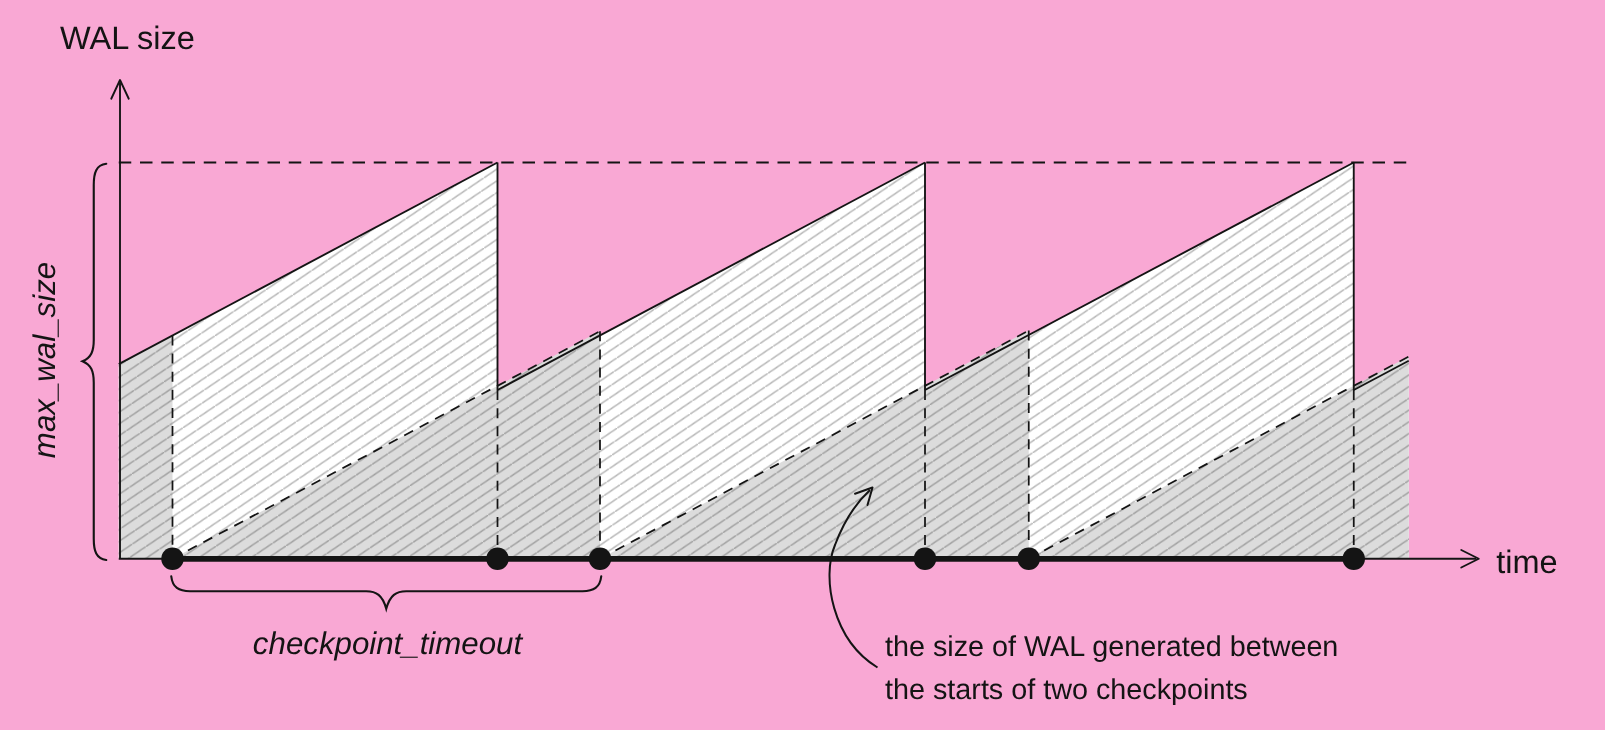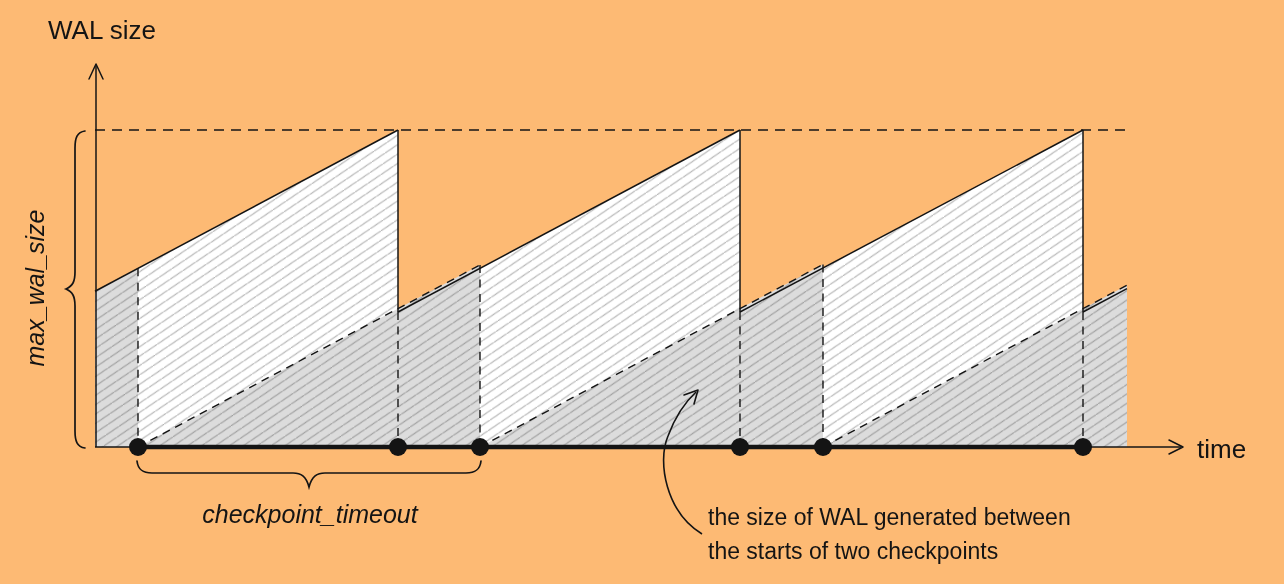--- a/index.html
+++ b/index.html
@@ -1,17 +1,17 @@
 <!DOCTYPE html>
 <html><head>
 <meta charset="utf-8">
 <style>
   html,body{margin:0;padding:0;background:#ffffff;}
   body{font-family:"Liberation Sans", sans-serif;}
-  .stage{position:relative;width:1284px;height:584px;background:#fdba74;overflow:hidden;}
+  .stage{position:relative;width:1284px;height:584px;background:#f9a8d4;overflow:hidden;}
   svg{display:block;}
   text{fill:#141414;}
   .axis-label{font-size:26px;}
   .param-label{font-size:25px;font-style:italic;}
   .note-label{font-size:23px;}
 </style>
 </head>
 <body>
 
 <div class="stage">

